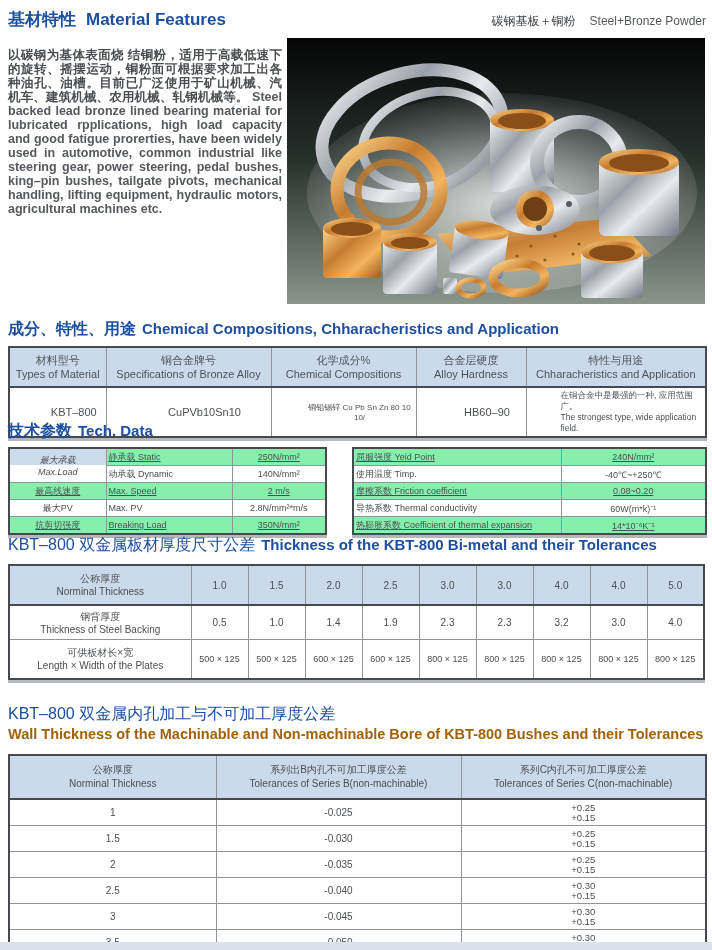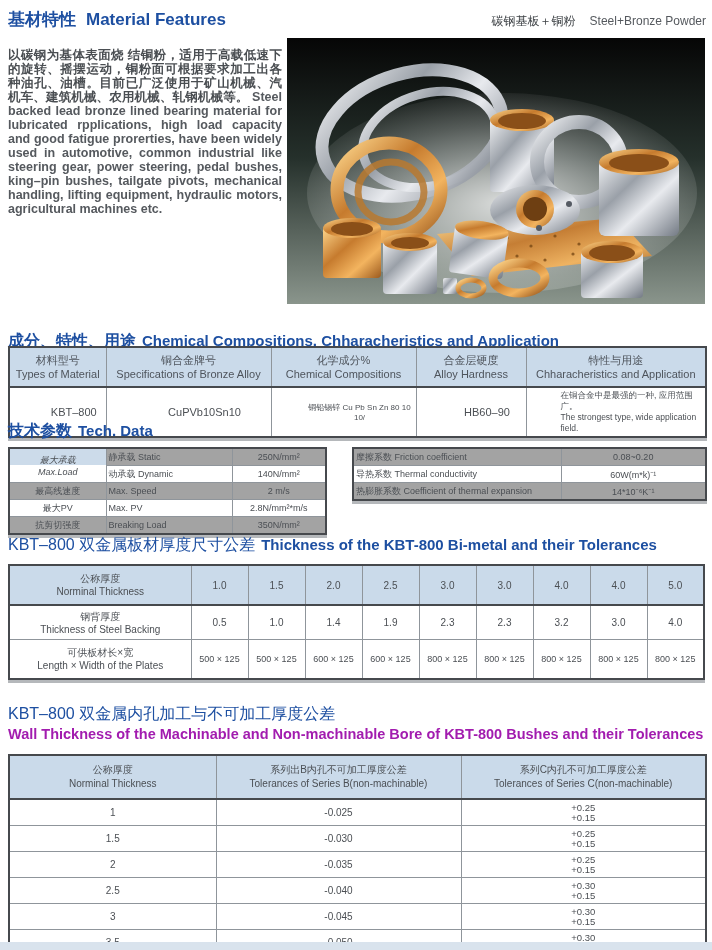--- a/index.html
+++ b/index.html
@@ -17,21 +17,21 @@
   .intro .zh{color:#4a4e52;}
   
   .photo{position:absolute;left:287px;top:38px;width:418px;height:266px;}
   
   .sec{position:absolute;left:8px;white-space:nowrap;}
   .sec .zh{font-size:16px;font-weight:bold;color:#1d4fa1;}
   .sec .en{font-size:15px;font-weight:bold;color:#1d4fa1;margin-left:6px;}
   .sec.kbt .zh{font-weight:normal;font-size:16px;}
   .sec4{position:absolute;left:8px;top:703px;line-height:21px;}
   .sec4 .zh{font-size:16px;color:#1d4fa1;}
-  .sec4 .en{font-size:14.5px;font-weight:bold;color:#a21caf;display:block;}
+  .sec4 .en{font-size:14.5px;font-weight:bold;color:#a16207;display:block;}
   
   table{border-collapse:collapse;table-layout:fixed;}
   table.doc{position:absolute;border:2px solid #46494d;box-shadow:0 3px 0 rgba(120,126,132,0.55);
             background:#fff;}
   table.doc td{border:1px solid #8f959b;text-align:center;vertical-align:middle;
                color:#4b4f54;padding:1px 2px;overflow:hidden;}
   .hdr{background:#cadaea;}
   .l2{display:block;line-height:14px;}
   .hb{border-bottom:2px solid #46494d !important;}
   
@@ -39,21 +39,21 @@
   .t1 td{font-size:11px;}
   .t1 .hrow td{height:36px;color:#4e545c;}
   .t1 .brow td{height:30px;padding-left:34px;}
   .t1 .small{font-size:8px;}
   .t1 .appcell{text-align:left;font-size:8.5px;line-height:11px;padding:2px 6px;}
   
   .t2l{left:8px;top:447px;width:317px;}
   .t2r{left:352px;top:447px;width:353px;}
   .t2l td,.t2r td{font-size:9px;height:14px;padding:0 4px;}
   .t2l .lab,.t2r .lab{text-align:left;}
-  .bluebg{background:#a3a3a3;}
+  .bluebg{background:#86efac;text-decoration:underline;}
   .spancell{background:linear-gradient(#ccdbea 50%, #ffffff 50%);line-height:12px;font-style:italic;}
   
   .t3{left:8px;top:564px;width:697px;}
   .t3 td{font-size:10px;}
   .t3 .labcell .l2{line-height:13px;}
   .t3 .hrow td{height:36px;}
   .t3 .brow td{height:31px;}
   .t3 .brow:last-child td{height:36px;}
   
   .t4{left:8px;top:754px;width:697px;}
@@ -163,21 +163,21 @@
 
       <rect x="294" y="212" width="62" height="48" rx="4" fill="url(#steel)"></rect>
       <ellipse cx="325" cy="214" rx="31" ry="11" fill="url(#bronze)"></ellipse>
       <ellipse cx="325" cy="215" rx="23" ry="8" fill="#8a4f18"></ellipse>
 
       <rect x="156" y="240" width="14" height="16" rx="2" fill="url(#steel)"></rect>
       <ellipse cx="184" cy="250" rx="13" ry="8" fill="none" stroke="url(#bronze)" stroke-width="5"></ellipse>
     </svg>
   </div>
 
-  <div class="sec" style="top:319px;margin-top:12px;">
+  <div class="sec" style="top:319px;">
     <span class="zh">成分、特性、用途</span><span class="en">Chemical Compositions, Chharacheristics and Application</span>
   </div>
 
   <table class="doc t1">
     <colgroup>
         <col style="width:97px">
         <col style="width:165px">
         <col style="width:145px">
         <col style="width:110px">
         <col style="width:180px">
@@ -258,20 +258,28 @@
     </tr>
   </tbody>
     </table>
 
   <table class="doc t2r">
     <colgroup>
         <col style="width:208px">
         <col style="width:145px">
       </colgroup>
     <tbody>
+        <tr>
+      <td class="bluebg lab">屈服强度 Yeid Point</td>
+      <td class="bluebg">240N/mm²</td>
+    </tr>
+    <tr>
+      <td class="lab">使用温度 Timp.</td>
+      <td>-40℃~+250℃</td>
+    </tr>
     <tr>
       <td class="bluebg lab">摩擦系数 Friction coefficient</td>
       <td class="bluebg">0.08~0.20</td>
     </tr>
     <tr>
       <td class="lab">导热系数 Thermal conductivity</td>
       <td>60W(m*k)⁻¹</td>
     </tr>
     <tr>
       <td class="bluebg lab">热膨胀系数 Coefficient of thermal expansion</td>

